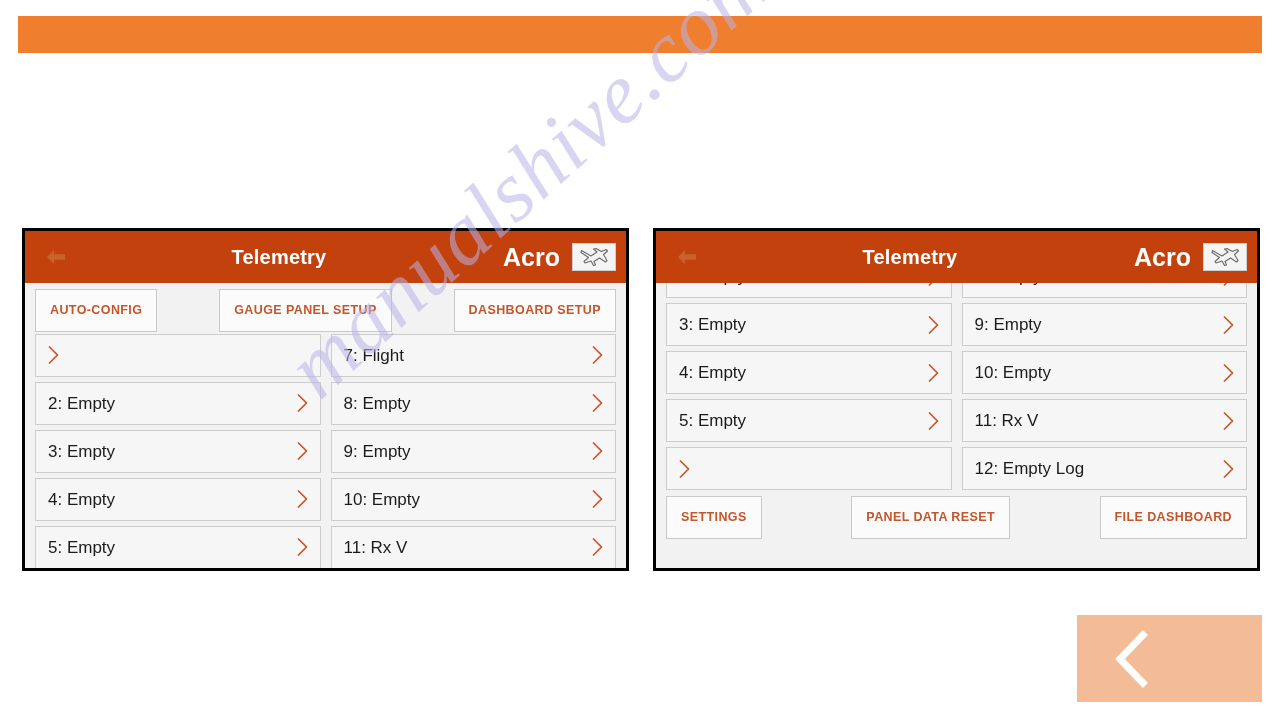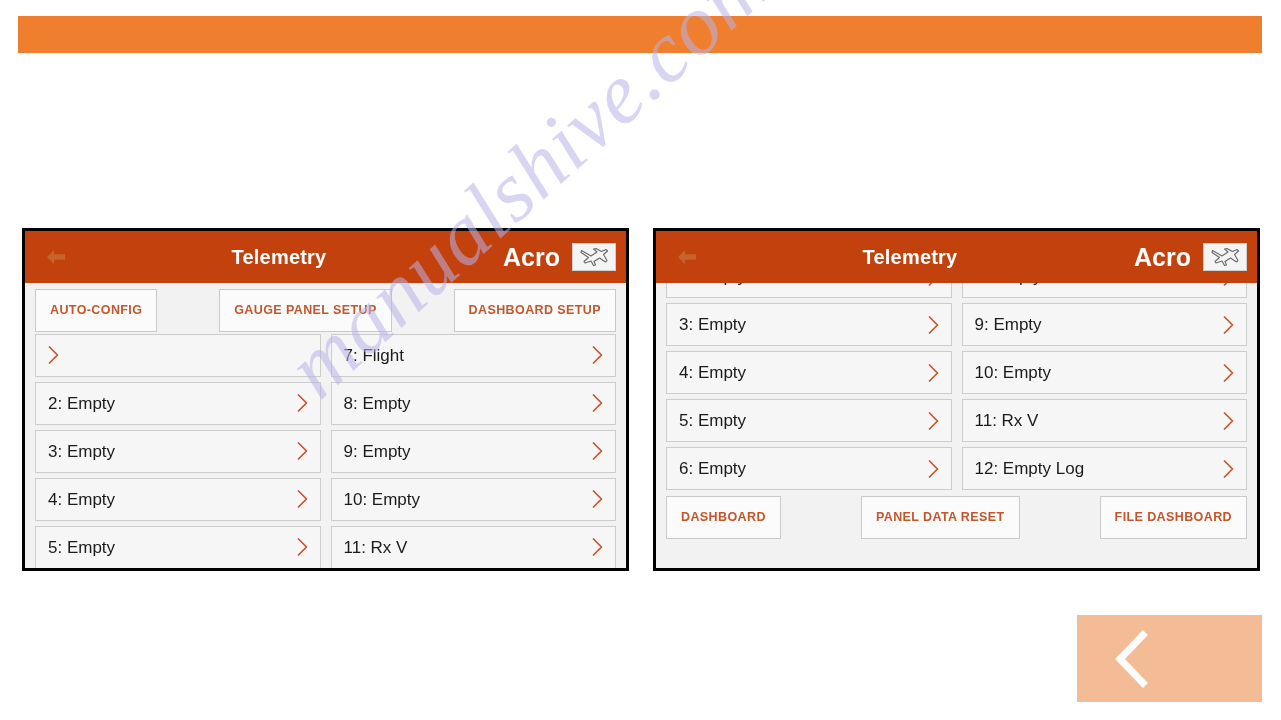--- a/index.html
+++ b/index.html
@@ -371,21 +371,20 @@
         </div>
         <div class="sensor-row">
           <span class="sensor-label">5: Empty</span>
           <span class="chevron">
             <svg width="11" height="18" viewBox="0 0 11 18">
                 <path d="M1.5 1 L9.5 9 L1.5 17" fill="none" stroke="#c4562c" stroke-width="1.7" stroke-linecap="round" stroke-linejoin="round"></path>
               </svg>
           </span>
         </div>
         <div class="sensor-row">
-          <span class="sensor-label">6: Empty</span>
           <span class="chevron">
             <svg width="11" height="18" viewBox="0 0 11 18">
                 <path d="M1.5 1 L9.5 9 L1.5 17" fill="none" stroke="#c4562c" stroke-width="1.7" stroke-linecap="round" stroke-linejoin="round"></path>
               </svg>
           </span>
         </div>
       </div>
       <div class="sensor-col">
         <div class="sensor-row">
           <span class="sensor-label">8: Empty</span>
@@ -424,21 +423,21 @@
           <span class="chevron">
             <svg width="11" height="18" viewBox="0 0 11 18">
                 <path d="M1.5 1 L9.5 9 L1.5 17" fill="none" stroke="#c4562c" stroke-width="1.7" stroke-linecap="round" stroke-linejoin="round"></path>
               </svg>
           </span>
         </div>
       </div>
     </div>
 
     <div class="bottom-row">
-      <div class="btn c1">DASHBOARD</div>
+      <div class="btn c1">SETTINGS</div>
       <div class="btn c2">PANEL DATA RESET</div>
       <div class="btn c3">FILE DASHBOARD</div>
     </div>
 
   </div>
 </div>
 
 <div class="nav-back">
   <svg width="50" height="62" viewBox="0 0 50 62" aria-hidden="true">
     <path d="M36 7 L13 31 L36 55" fill="none" stroke="#ffffff" stroke-width="7" stroke-linecap="square" stroke-linejoin="miter"></path>

